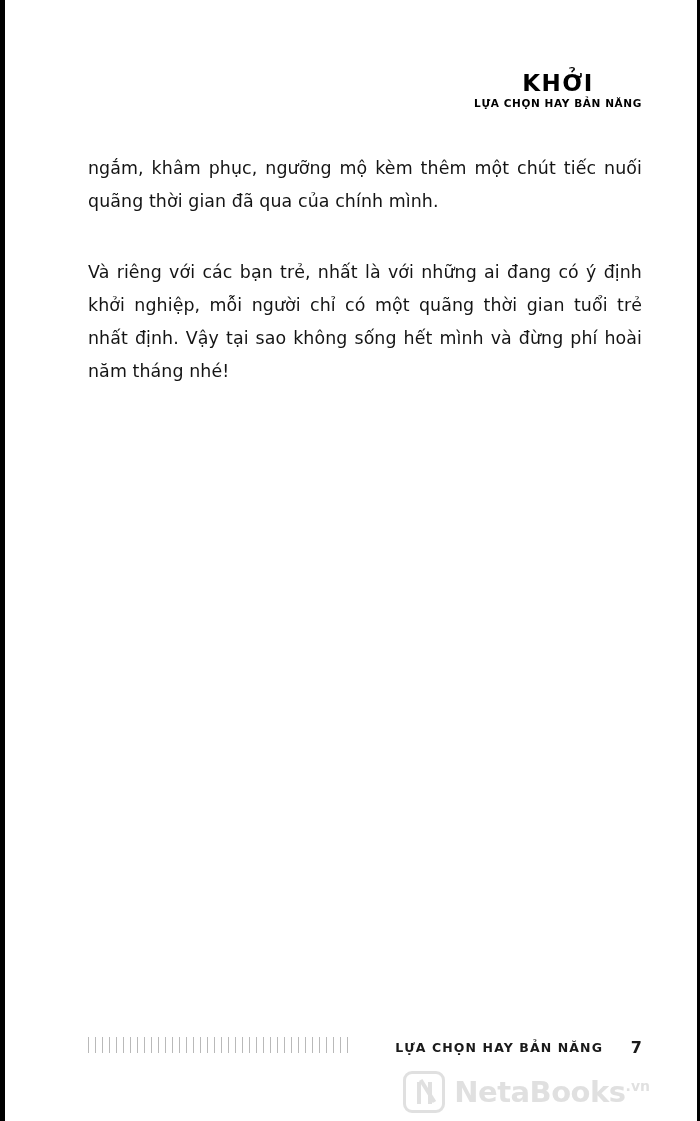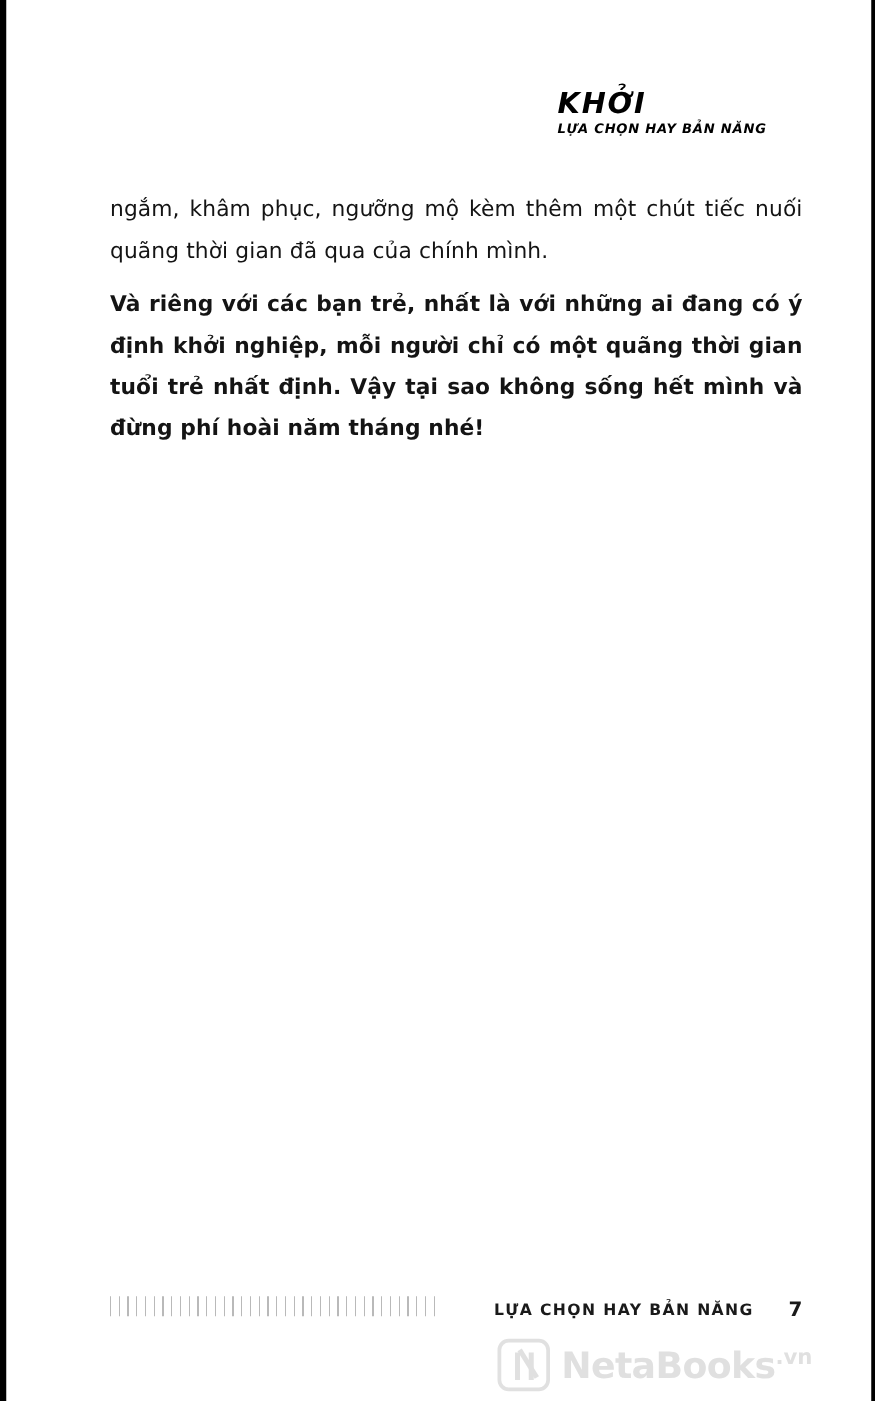--- a/index.html
+++ b/index.html
@@ -36,24 +36,23 @@
     top: 0;
     bottom: 0;
     width: 3px;
     background: #000000;
   }
 
   
   .header-logo {
     position: absolute;
     top: 72px;
-    right: 74px;
-    text-align: left;
+    right: 52px;
+    text-align: center;
     width: 180px;
-    font-style: italic;
   }
   .logo-line1,
   .logo-line2 {
     font-family: "DejaVu Sans", sans-serif;
     font-weight: bold;
     font-size: 23px;
     letter-spacing: 1.5px;
     line-height: 22px;
     color: #000000;
     text-transform: uppercase;
@@ -79,25 +78,24 @@
     font-family: "DejaVu Sans", sans-serif;
     font-size: 17.4px;
     line-height: 33px;
     color: #141414;
     margin: 0 0 13px 0;
     text-align: justify;
     text-justify: inter-word;
     letter-spacing: 0.1px;
   }
   .para.first {
-    margin-bottom: 10px;
+    margin-bottom: 38px;
   }
   .para.mid {
     margin-bottom: 22px;
-    font-weight: bold;
   }
 
   
   .footer {
     position: absolute;
     left: 0;
     right: 0;
     bottom: 56px;
     height: 30px;
   }
@@ -184,21 +182,21 @@
   }
   .wm-text {
     font-family: "DejaVu Sans", sans-serif;
     font-size: 29px;
     font-weight: bold;
     color: #9a9a9a;
     letter-spacing: -0.5px;
     line-height: 1;
   }
   .wm-tld {
-    font-size: 17px;
+    font-size: 14px;
     font-weight: bold;
     color: #9a9a9a;
     vertical-align: super;
     letter-spacing: 0;
   }
 </style>
 </head>
 <body>
 
 <div class="page">

